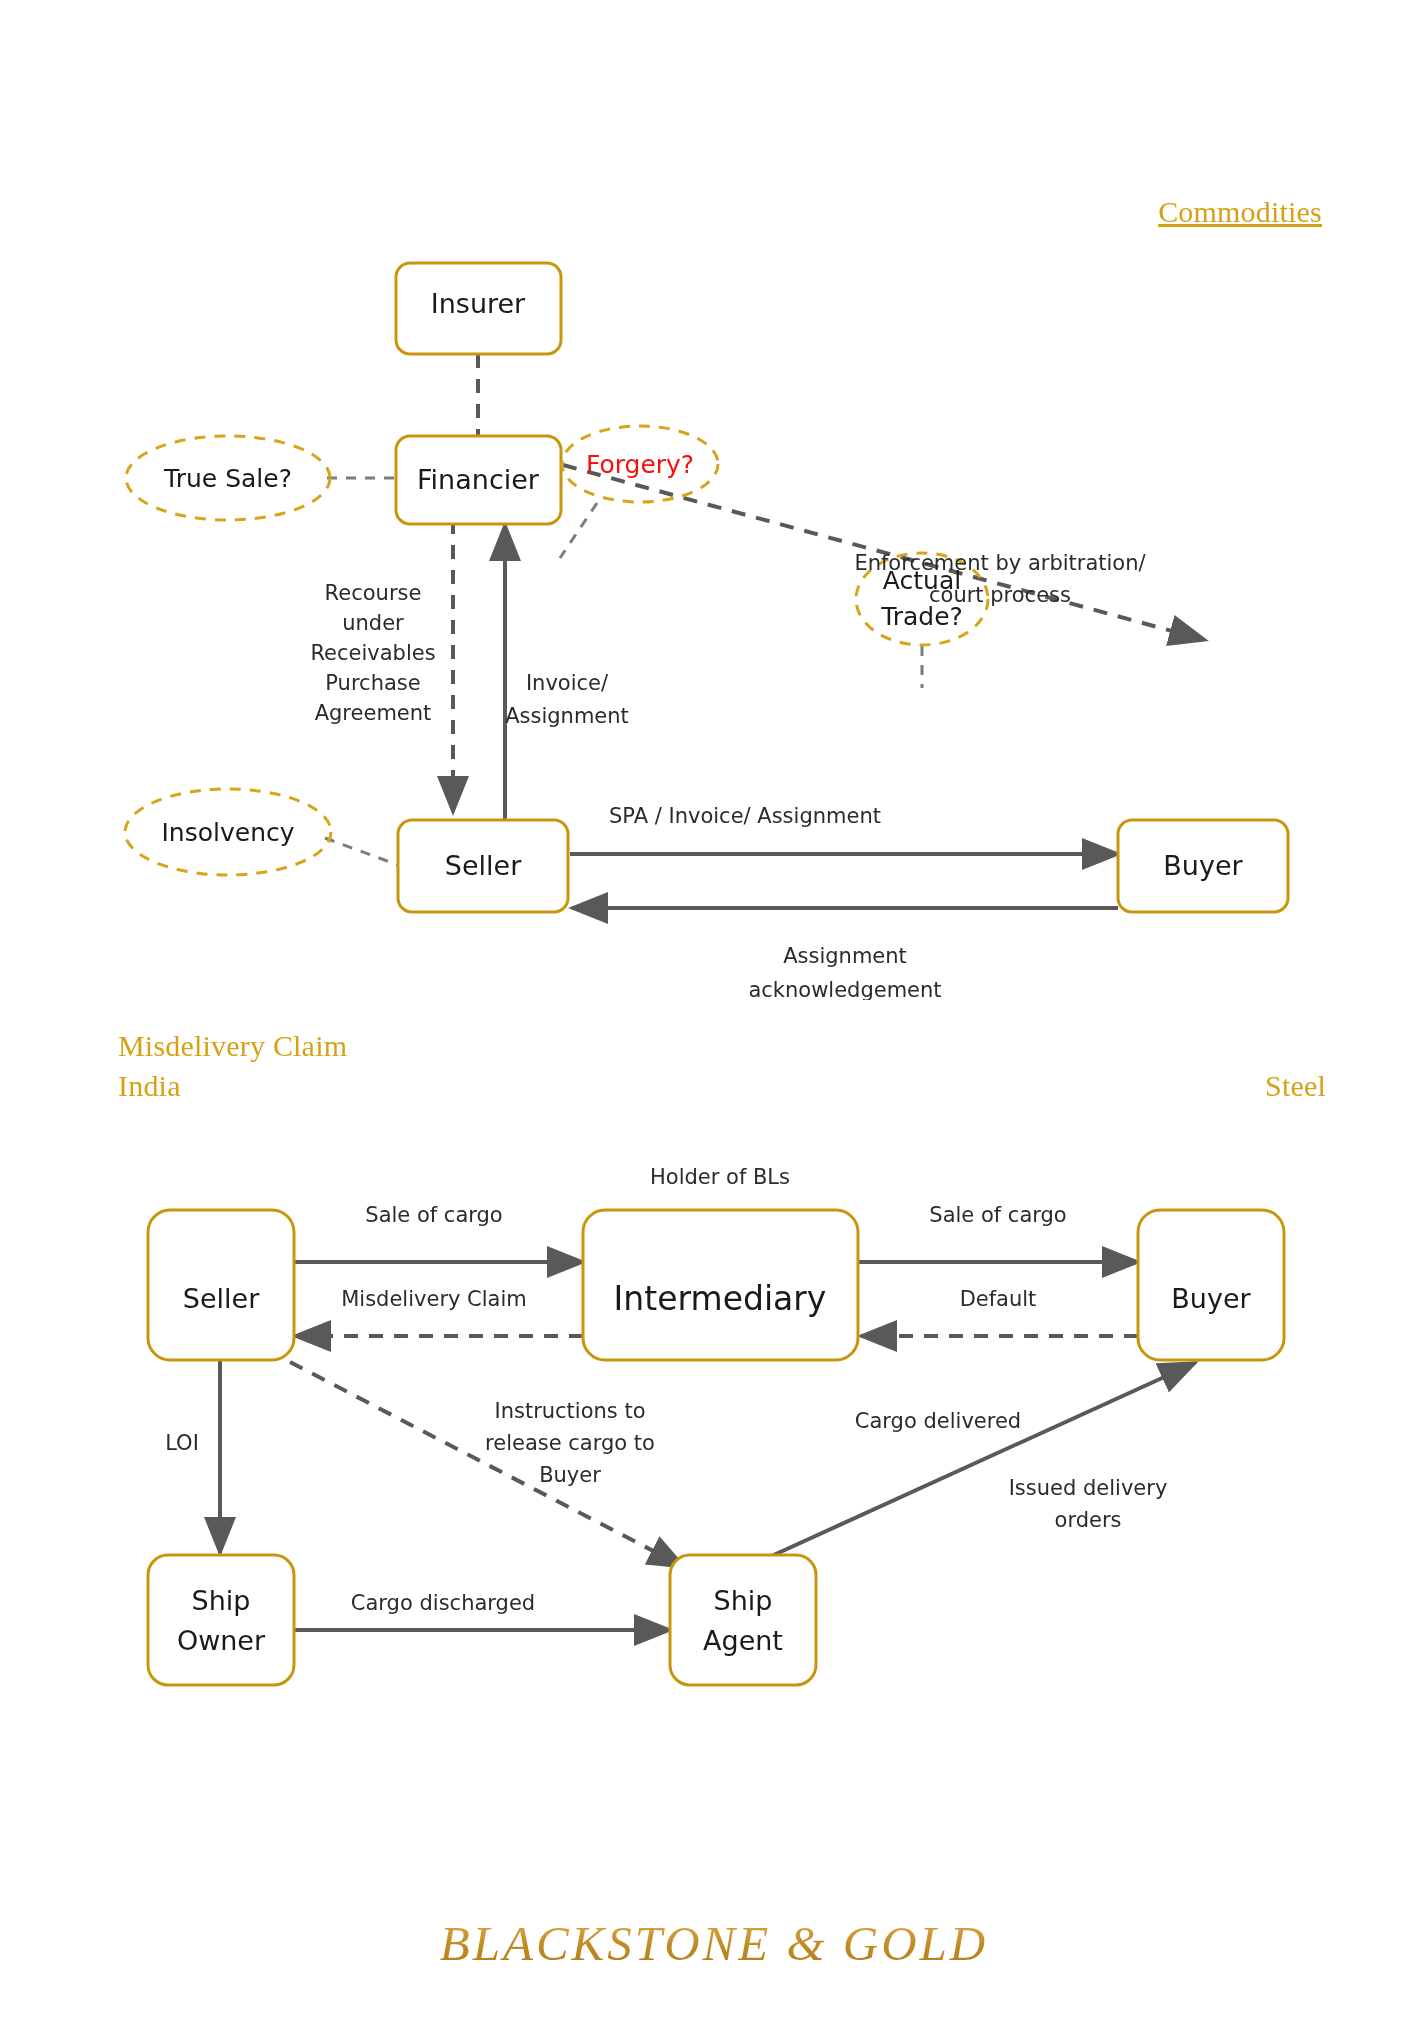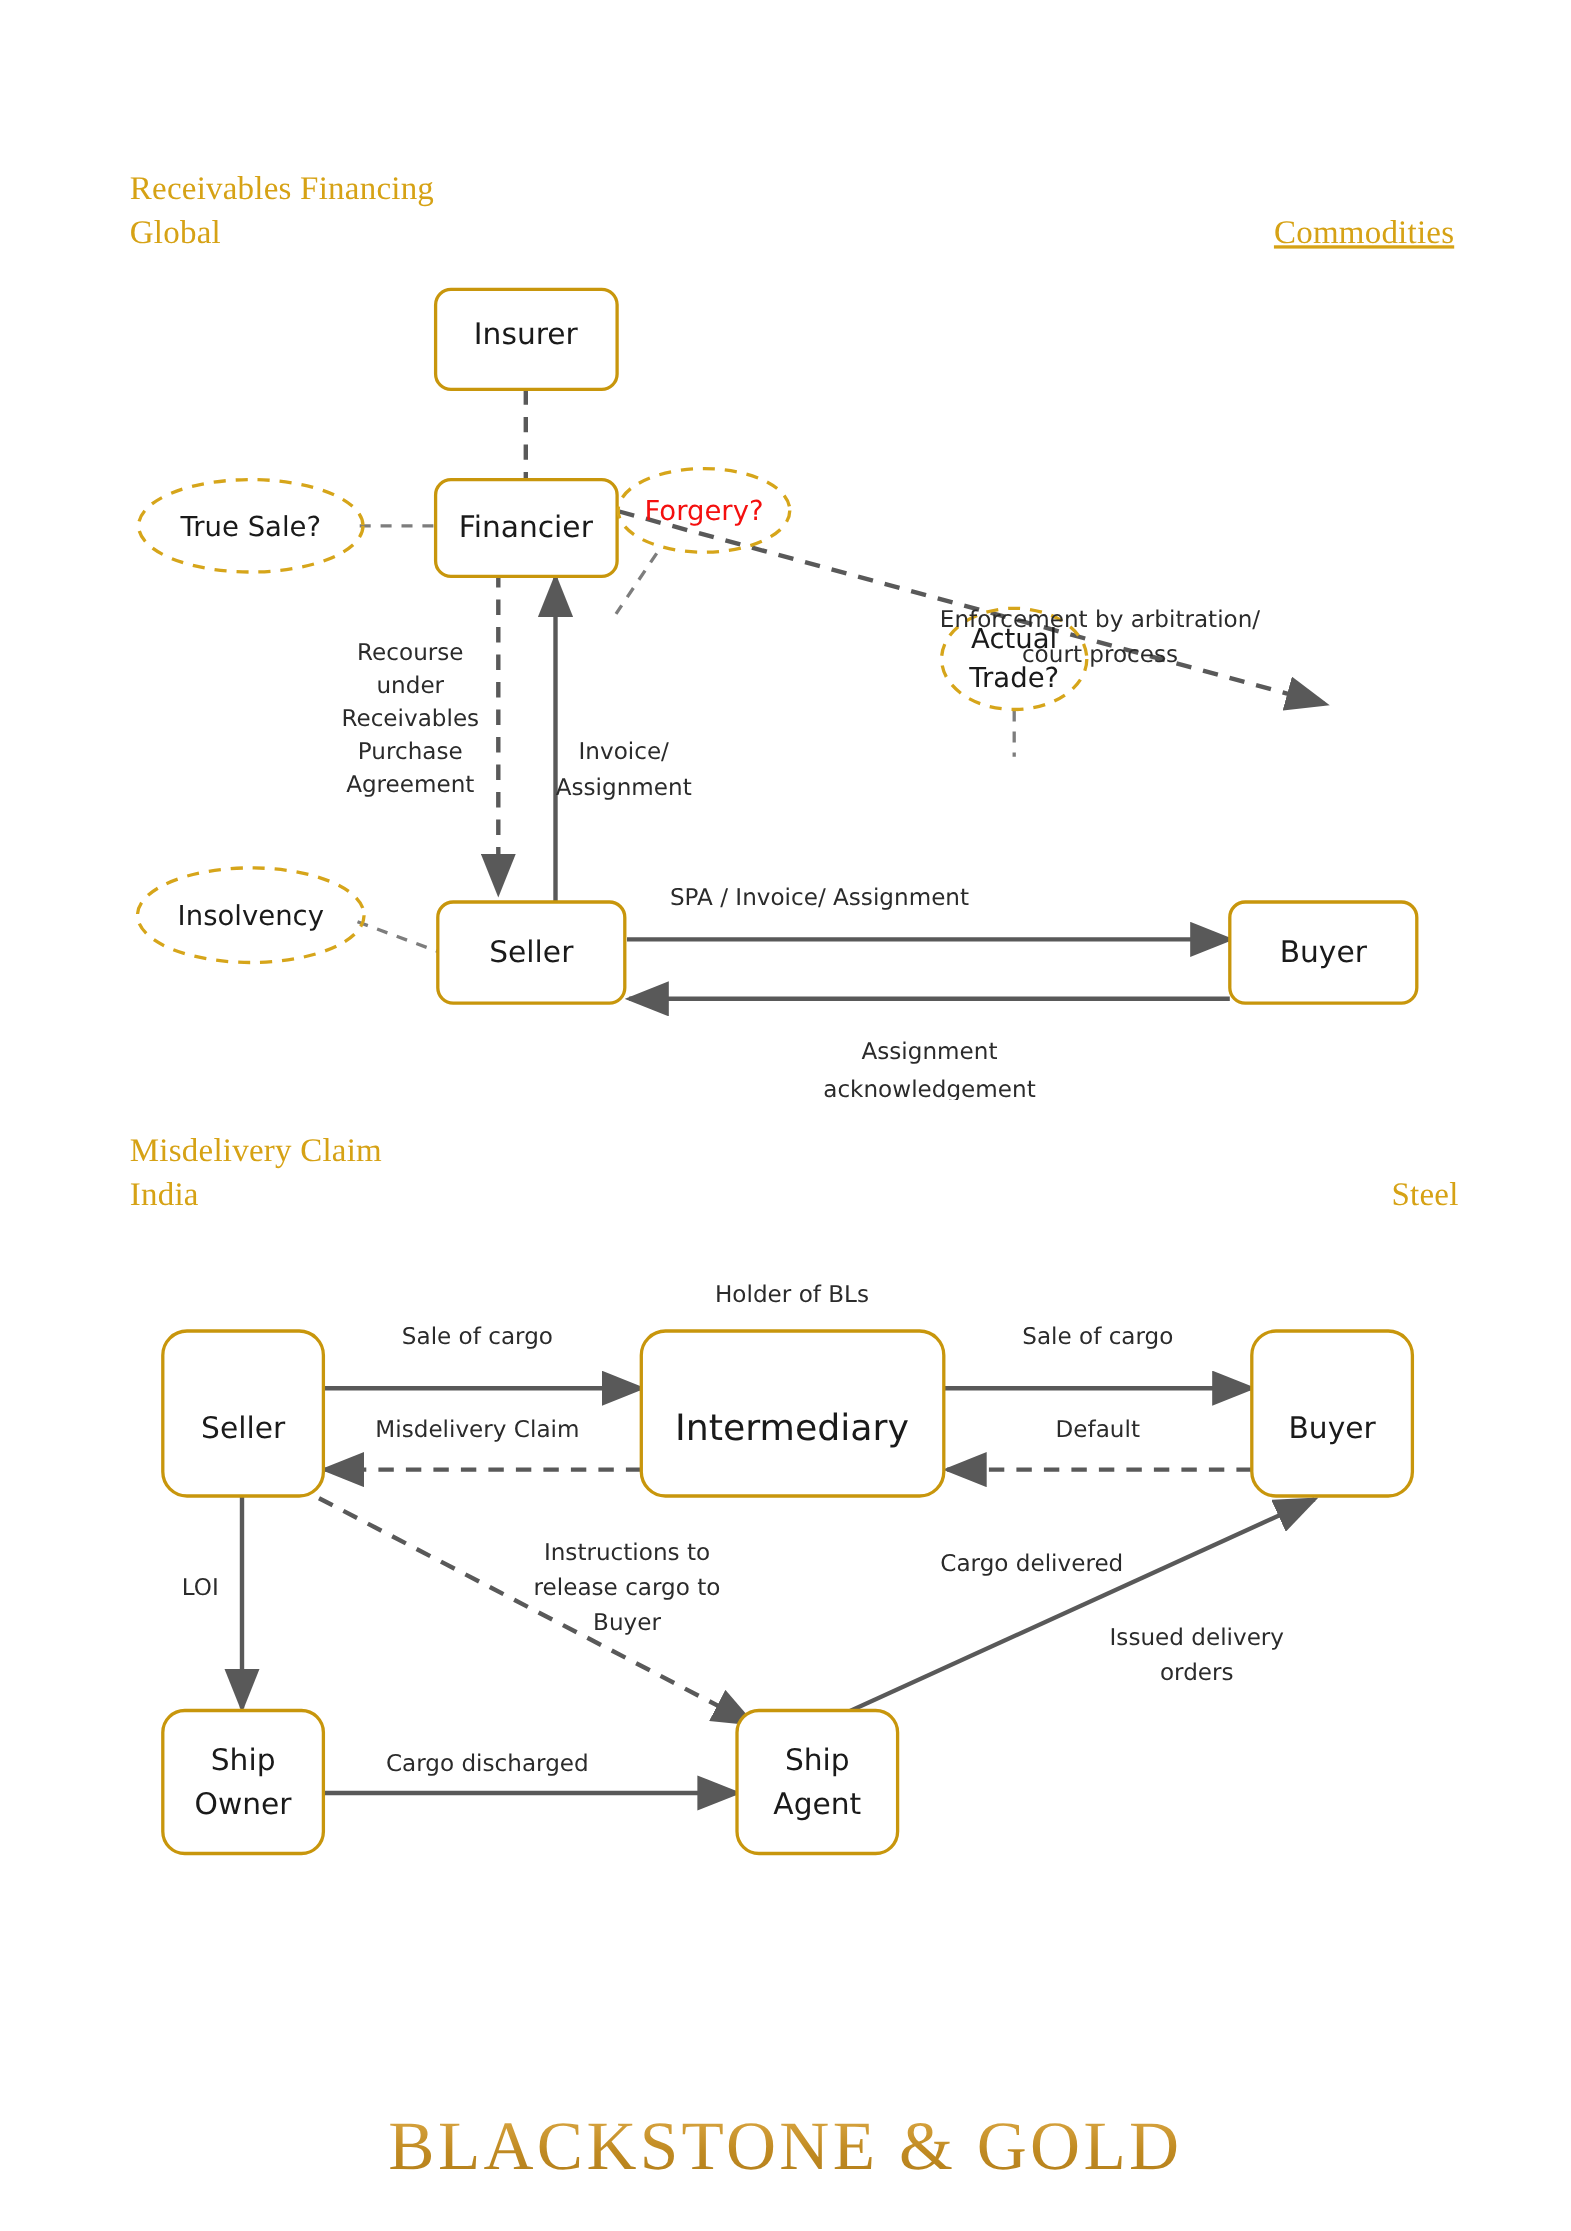--- a/index.html
+++ b/index.html
@@ -34,26 +34,27 @@
     position: absolute;
     left: 0;
     top: 0;
   }
   .logo {
     position: absolute;
     left: 0;
     right: 0;
     text-align: center;
     font-family: "Liberation Serif", serif;
-    font-size: 63px;
+    font-size: 49px;
     letter-spacing: 3px;
     color: #C8922A;
     background: linear-gradient(180deg, #E0AE4B 0%, #C08A22 55%, #B07C18 100%);
     -webkit-background-clip: text;
     background-clip: text;
+    font-style: italic;
     -webkit-text-fill-color: transparent;
   }
   svg text {
     font-family: "DejaVu Sans", sans-serif;
     fill: #1a1a1a;
   }
   .node-label {
     font-size: 27px;
   }
   .node-label-lg {
@@ -97,22 +98,20 @@
     stroke-width: 3;
     fill: none;
     stroke-dasharray: 10 9;
   }
 </style>
 </head>
 <body>
 
 <div class="page">
 
-  <div class="section-head" style="left:118px; top:152px;">Receivables Financing
-Global</div>
   <div class="section-head right" style="right:106px; top:192px;text-decoration:underline;">Commodities</div>
 
   <svg class="diagram" width="1428" height="760" viewBox="0 0 1428 760" style="top:240px;">
     <defs>
       <marker id="arrowSolid" markerWidth="10" markerHeight="8" refX="9" refY="4" orient="auto" markerUnits="strokeWidth">
         <path d="M0,0 L10,4 L0,8 z" fill="#595959"></path>
       </marker>
       <marker id="arrowDashed" markerWidth="10" markerHeight="8" refX="9" refY="4" orient="auto" markerUnits="strokeWidth">
         <path d="M0,0 L10,4 L0,8 z" fill="#595959"></path>
       </marker>

